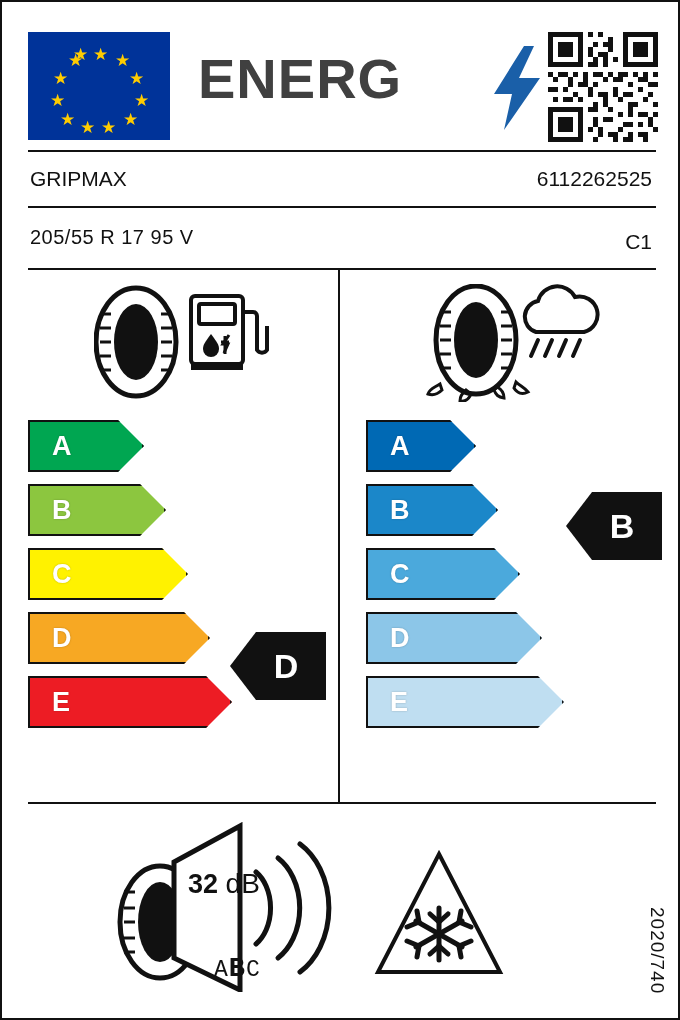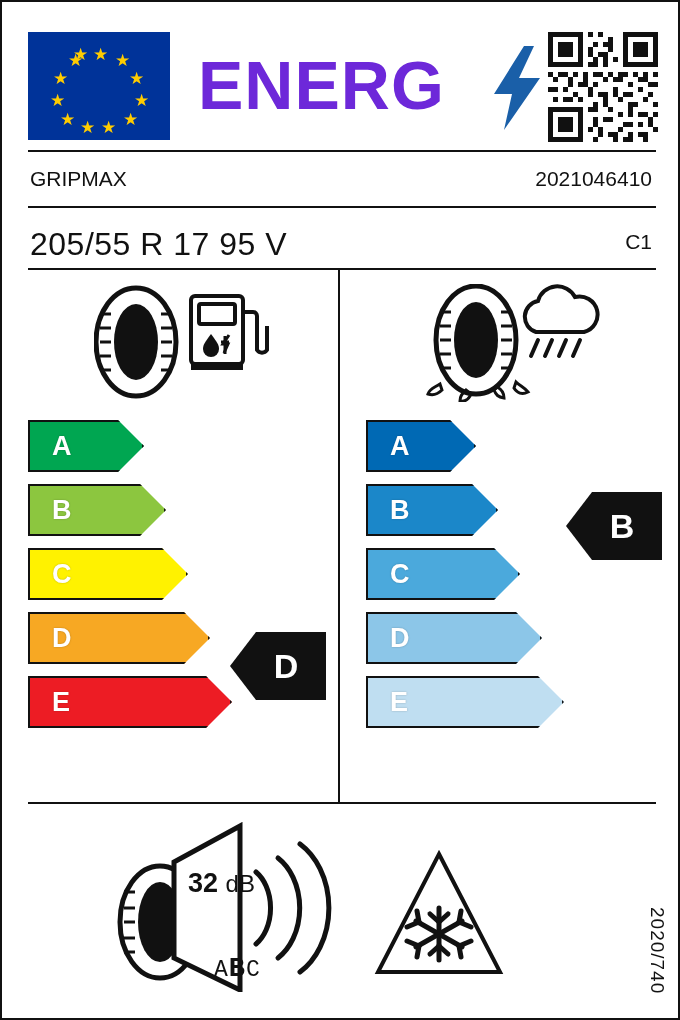--- a/index.html
+++ b/index.html
@@ -31,24 +31,24 @@
   }
   .eu-star {
     position: absolute;
     color: #FFCC00;
     font-size: 17px;
     line-height: 17px;
   }
   .energ-word {
     position: absolute;
     left: 196px; top: 44px;
-    font-size: 68px;
+    font-size: 56px;
     font-weight: bold;
     letter-spacing: 1px;
-    color: #6d28d9;
+    color: #404040;
     font-family: "Liberation Sans", sans-serif;
   }
   .bolt {
     position: absolute;
     left: 492px; top: 44px;
     width: 46px; height: 84px;
   }
   .qr {
     position: absolute;
     left: 546px; top: 30px;
@@ -79,21 +79,21 @@
   .model-code {
     position: absolute;
     right: 26px; top: 165px;
     font-size: 21px;
     color: #111;
     text-align: right;
   }
   .size {
     position: absolute;
     left: 28px; top: 224px;
-    font-size: 32px;
+    font-size: 20px;
     color: #111;
     letter-spacing: 0.5px;
   }
   .class-code {
     position: absolute;
     right: 26px; top: 228px;
     font-size: 21px;
     color: #111;
   }
 
@@ -140,21 +140,21 @@
   
   .pictogram { position: absolute; }
 
   
   .noise-db {
     position: absolute;
     font-size: 27px;
     font-weight: bold;
     color: #111;
   }
-  .noise-db .unit { font-weight: normal; font-size: 24px; text-align: right; }
+  .noise-db .unit { font-weight: normal; font-size: 28px; text-align: right; }
   .noise-classes {
     position: absolute;
     font-size: 23px;
     color: #111;
     letter-spacing: 1px;
   }
   .noise-classes b { font-size: 27px; }
 
   .date-vert {
     position: absolute;
@@ -281,21 +281,21 @@
     </svg>
   </div>
 
   <div class="hr" style="top:148px;"></div>
   <div class="hr" style="top:204px;"></div>
   <div class="hr" style="top:266px;"></div>
   <div class="hr" style="top:800px;"></div>
   <div class="vr" style="left:336px; top:266px; height:534px;"></div>
 
   <div class="brand">GRIPMAX</div>
-  <div class="model-code">2021046410</div>
+  <div class="model-code">6112262525</div>
   <div class="size">205/55 R 17 95 V</div>
   <div class="class-code">C1</div>
 
   <div class="pictogram" style="left:92px; top:282px; width:175px; height:115px;">
     <svg viewBox="0 0 175 115" width="175" height="115">
 
       <g transform="translate(0,2)">
         <ellipse cx="42" cy="56" rx="40" ry="54" fill="none" stroke="#111" stroke-width="5"></ellipse>
         <ellipse cx="42" cy="56" rx="22" ry="38" fill="#111"></ellipse>
         <g stroke="#111" stroke-width="3">

